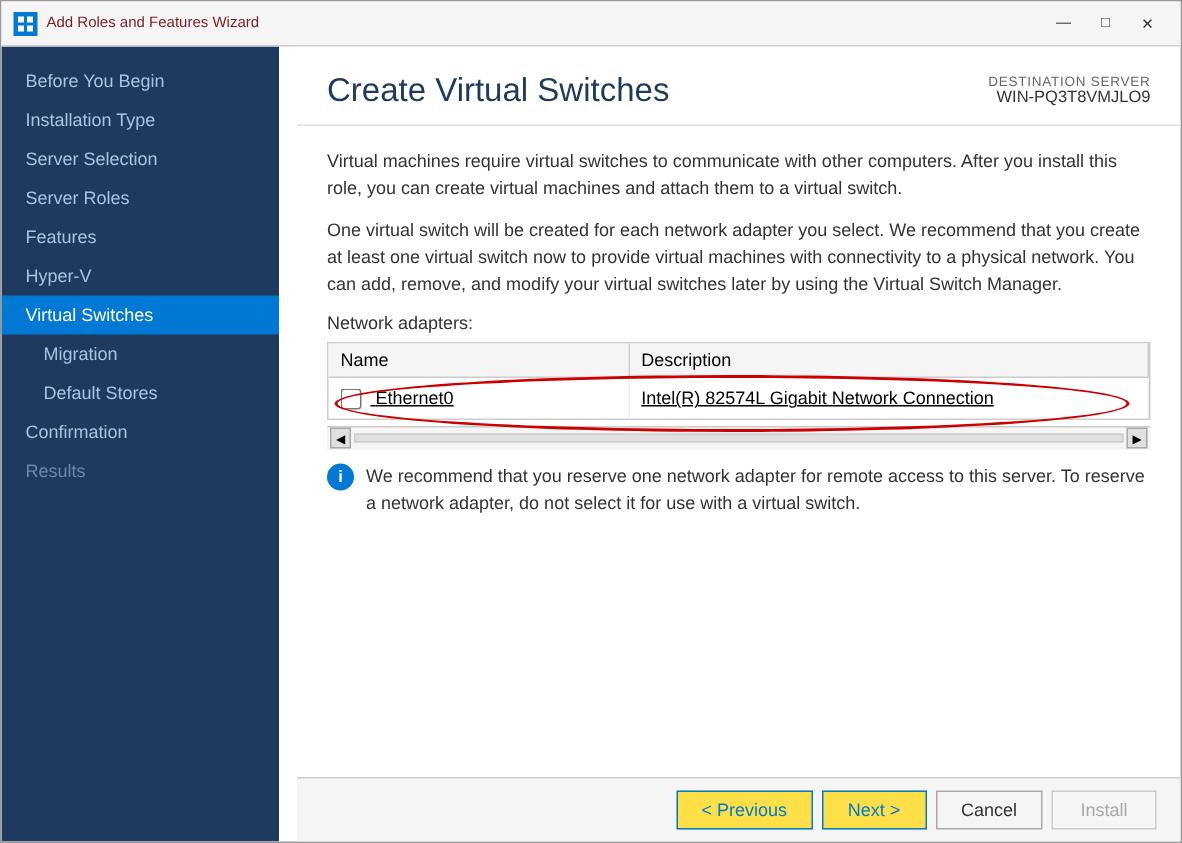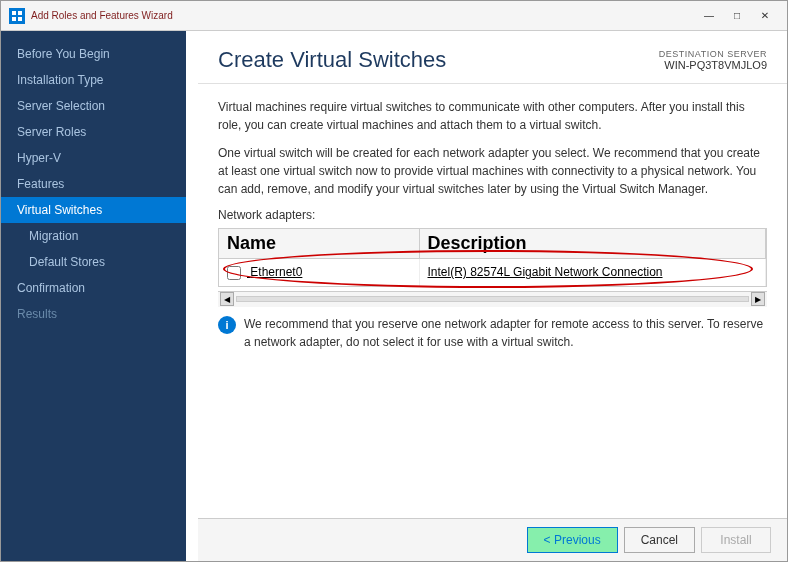--- a/index.html
+++ b/index.html
@@ -187,22 +187,22 @@
       width: 100%;
       border-collapse: collapse;
     }
 
     .table-inner th {
       background: #f5f5f5;
       border-bottom: 1px solid #ccc;
       border-right: 1px solid #ccc;
       padding: 4px 8px;
       text-align: left;
-      font-weight: 700;
-      font-size: 18px;
+      font-weight: 400;
+      font-size: 12px;
     }
 
     .table-inner td {
       padding: 6px 8px;
       font-size: 12px;
       border-right: 1px solid #eee;
       text-decoration: underline;
     }
 
     .scrollbar-row {
@@ -296,21 +296,21 @@
       padding: 5px 16px;
       font-size: 12px;
       border: 1px solid #aaa;
       background: #f5f5f5;
       cursor: pointer;
       min-width: 70px;
       color: #333;
     }
 
     .btn-primary {
-      background: #86efac;
+      background: #fde047;
       border: 1px solid #0078d4;
       color: #0078d4;
     }
 
     .btn-disabled {
       color: #aaa;
       cursor: default;
       border-color: #ccc;
     }
   </style>
@@ -347,24 +347,24 @@
       <div class="sidebar-item">
         <span>Installation Type</span>
       </div>
       <div class="sidebar-item">
         <span>Server Selection</span>
       </div>
       <div class="sidebar-item">
         <span>Server Roles</span>
       </div>
       <div class="sidebar-item">
+        <span>Features</span>
+      </div>
+      <div class="sidebar-item">
         <span>Hyper-V</span>
-      </div>
-      <div class="sidebar-item">
-        <span>Features</span>
       </div>
       <div class="sidebar-item active">
         <span>Virtual Switches</span>
       </div>
       <div class="sidebar-item" style="padding-left:28px;">
         <span>Migration</span>
       </div>
       <div class="sidebar-item" style="padding-left:28px;">
         <span>Default Stores</span>
       </div>
@@ -430,18 +430,19 @@
         </div>
 
         <div class="info-row">
           <div class="info-icon">i</div>
           <p class="info-text">We recommend that you reserve one network adapter for remote access to this server. To reserve a network adapter, do not select it for use with a virtual switch.</p>
         </div>
       </div>
 
       <div class="footer">
         <button class="btn btn-primary">&lt; Previous</button>
+        <button class="btn btn-primary">Next &gt;</button>
         <button class="btn">Cancel</button>
         <button class="btn btn-disabled">Install</button>
       </div>
     </div>
   </div>
 </div>
 
 </body></html>

